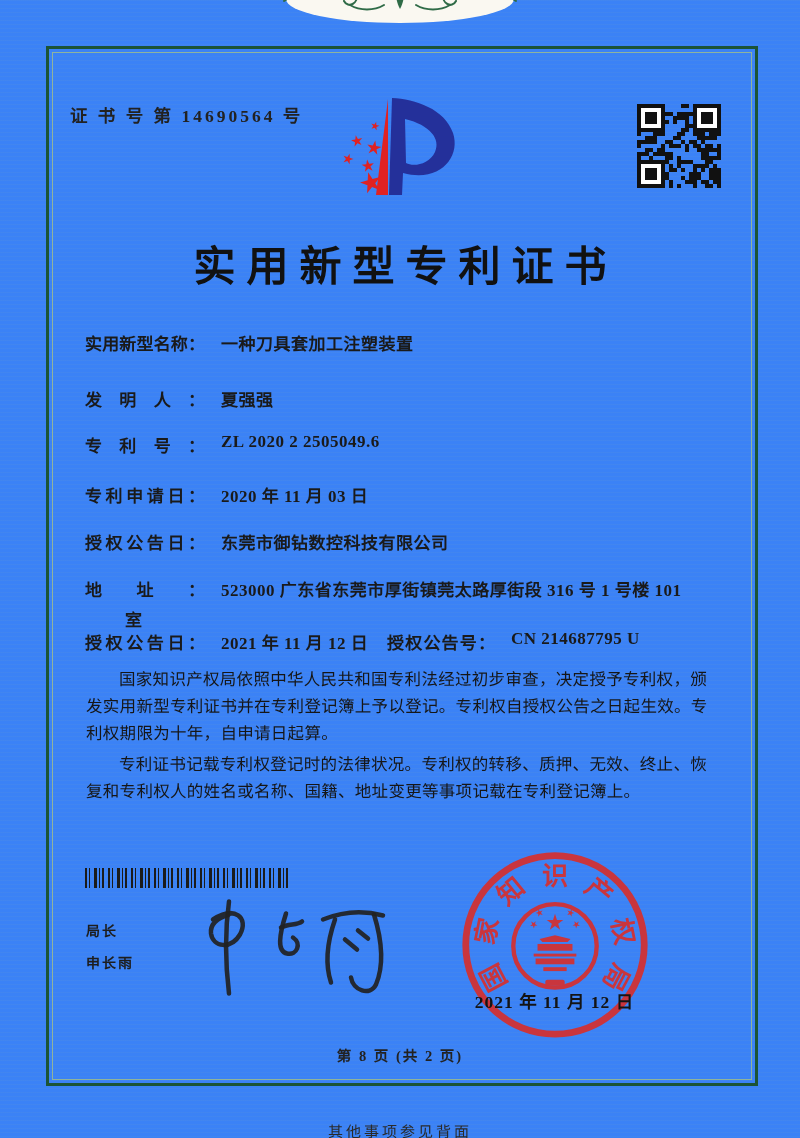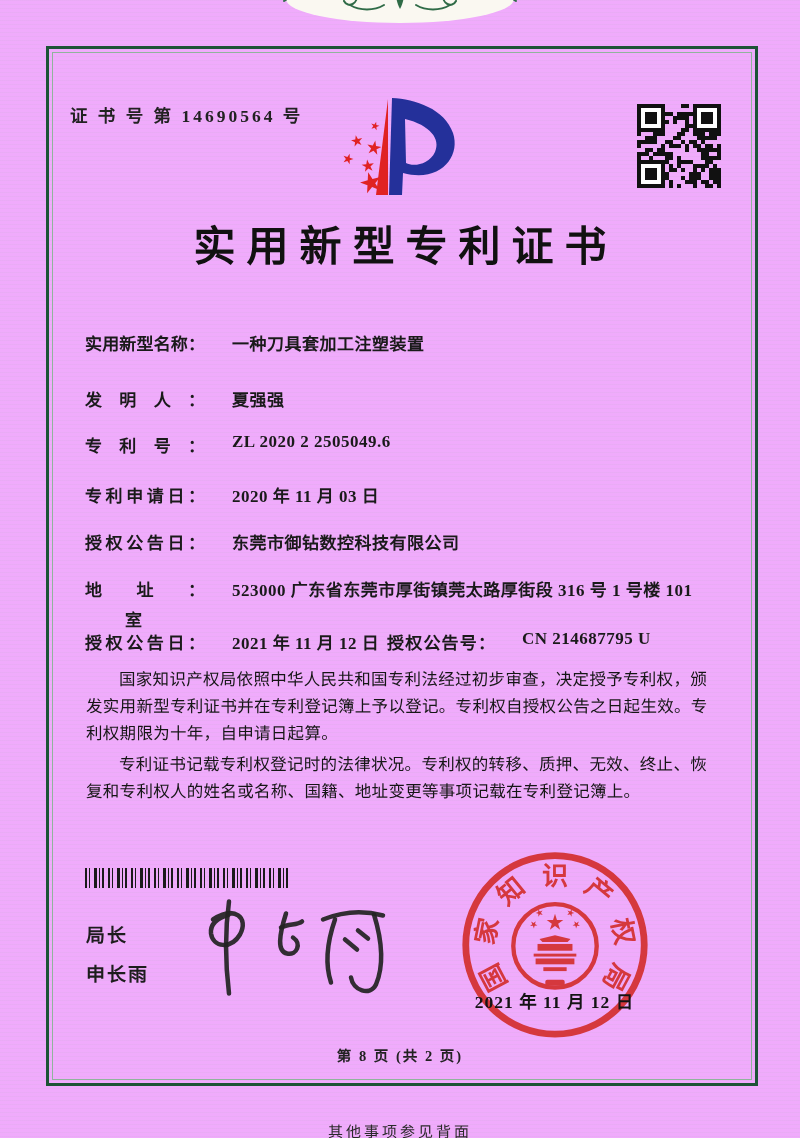--- a/index.html
+++ b/index.html
@@ -2,21 +2,21 @@
 <html lang="zh-CN"><head>
 <meta charset="utf-8">
 <style>
   html,body{margin:0;padding:0;}
   body{
     background: radial-gradient(ellipse at center, #f3f1e9 55%, #e9e6db 100%);
     font-family:"Liberation Serif","DejaVu Serif",serif;
   }
   .page{
     position:relative; width:800px; height:1138px; margin:0 auto;
-    background:#f0abfc; overflow:hidden;
+    background:#3b82f6; overflow:hidden;
   }
   .page::before{
     content:""; position:absolute; inset:0;
     background:repeating-linear-gradient(to bottom, rgba(150,180,160,0.07) 0 1px, transparent 1px 4px);
     pointer-events:none;
   }
   .frame{
     position:absolute; left:46px; top:46px; width:706px; height:1034px;
     border:3px solid #1c5435;
   }
@@ -28,46 +28,46 @@
     width:240px; height:60px; z-index:3;
   }
   .cert-no{
     position:absolute; left:70px; top:102px; font-size:17.5px; font-weight:600;
     letter-spacing:3px; color:#222;
   }
   .logo{ position:absolute; left:335px; top:94px; width:150px; height:120px; }
   .qr{ position:absolute; left:637px; top:104px; width:84px; height:84px; }
   .qr svg{ width:100%; height:100%; shape-rendering:crispEdges; }
   .title{
-    position:absolute; left:0; right:0; top:212px; text-align:center;
+    position:absolute; left:0; right:0; top:232px; text-align:center;
     font-size:42px; font-weight:700; letter-spacing:11px; color:#111;
     text-indent:11px;
   }
   .fields{ position:absolute; left:85px; top:0; width:640px; }
   .field-row{ position:absolute; left:0; width:640px; font-size:17px; font-weight:600; color:#1a1a1a; }
   .flabel{ display:inline-block; width:120px; text-align:justify; text-align-last:justify; vertical-align:top;font-family:Liberation Serif, serif;}
-  .fvalue{ margin-left:27px; letter-spacing:0.5px; }
+  .fvalue{ margin-left:16px; letter-spacing:0.5px; }
   .addr-line2{ margin-left:40px; margin-top:5px; }
   .grant2{ position:absolute; left:302px; top:0; white-space:nowrap; }
   .grant2 .flabel{ width:108px; }
   .paragraphs{
     position:absolute; left:82px; top:662px; width:644px;
     font-size:16.5px; line-height:1.64; color:#161616; font-weight:500;
   }
   .paragraphs p{ margin:4px; text-indent:2em; letter-spacing:0.3px; }
   .barcode{
     position:absolute; left:85px; top:868px; width:205px; height:20px;
     background:repeating-linear-gradient(90deg,
       #1b1b1b 0px,#1b1b1b 2px, transparent 2px, transparent 4px,
       #1b1b1b 4px,#1b1b1b 5px, transparent 5px, transparent 9px,
       #1b1b1b 9px,#1b1b1b 12px, transparent 12px, transparent 14px,
       #1b1b1b 14px,#1b1b1b 15px, transparent 15px, transparent 17px,
       #1b1b1b 17px,#1b1b1b 19px, transparent 19px, transparent 23px);
   }
-  .commissioner{ position:absolute; left:86px; top:920px; font-size:19px; font-weight:700;
+  .commissioner{ position:absolute; left:86px; top:920px; font-size:14px; font-weight:700;
     font-family:"Liberation Sans","DejaVu Sans",sans-serif; color:#1d1d1d; letter-spacing:2px; }
   .commissioner div{ margin-bottom:12px; }
   .signature{ position:absolute; left:195px; top:883px; width:215px; height:120px; }
   .signature path{ stroke:#222; stroke-width:4.5; fill:none; stroke-linecap:round; stroke-linejoin:round; opacity:.92;}
   .seal{ position:absolute; left:458px; top:845px; width:194px; height:194px; opacity:.93; }
   .seal svg{ width:100%; height:100%; }
   .seal-char{ font-size:27px; fill:#d43030; font-weight:700; font-family:"Liberation Serif","DejaVu Serif",serif; }
   .seal-date{
     position:absolute; left:452px; top:988px; width:205px; text-align:center; z-index:5;
     font-size:17.5px; font-weight:700; color:#141414; letter-spacing:1px;

